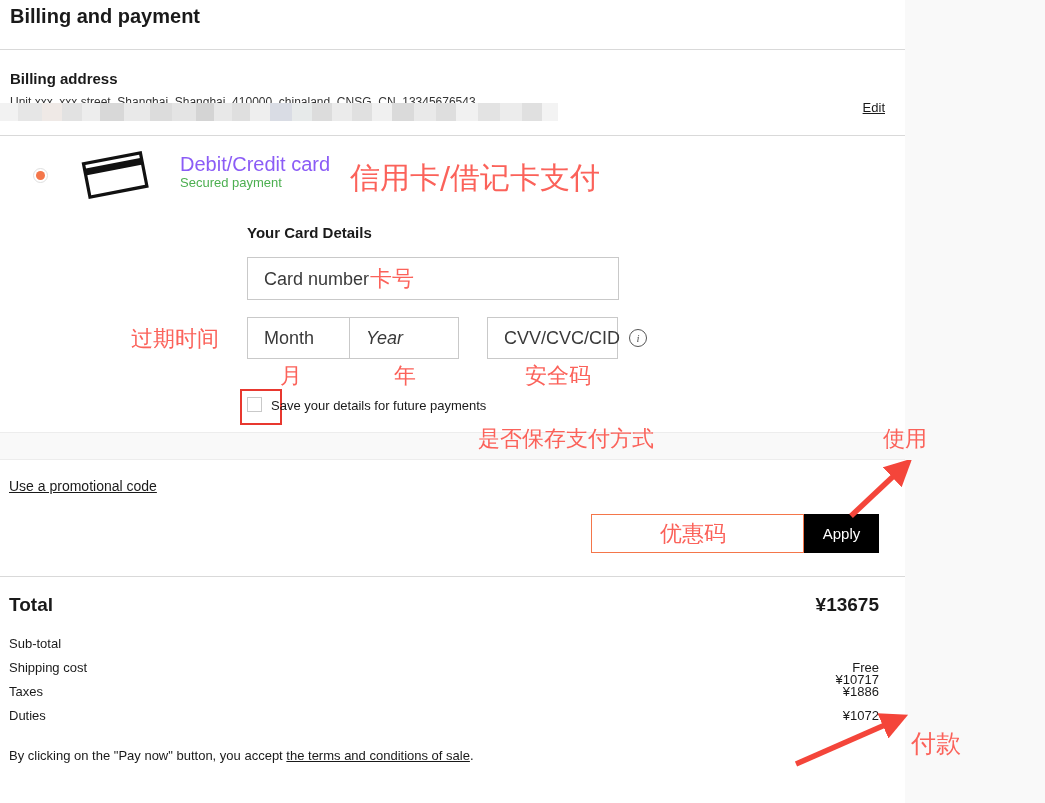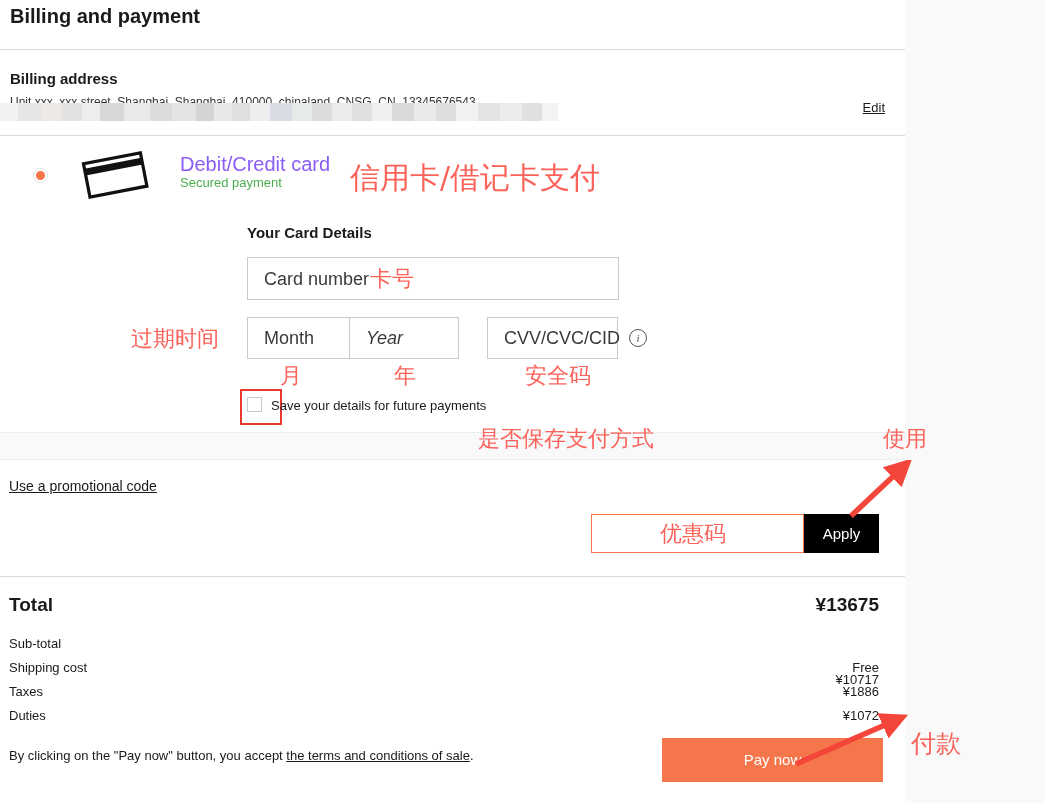--- a/index.html
+++ b/index.html
@@ -457,21 +457,20 @@
     <div class="line-label" style="top:660px;">Shipping cost</div>
     <div class="line-value" style="top:660px;">Free</div>
 
     <div class="line-label" style="top:684px;">Taxes</div>
     <div class="line-value" style="top:684px;">¥1886</div>
 
     <div class="line-label" style="top:708px;">Duties</div>
     <div class="line-value" style="top:708px;">¥1072</div>
 
     <div class="terms"><span>By clicking on the "Pay now" button, you accept </span><a>the terms and conditions of sale</a><span>.</span></div>
-    <button class="pay-btn">Pay now</button>
 
   </div>
 
   <div class="anno anno-method">信用卡/借记卡支付</div>
   <div class="anno anno-card">卡号</div>
   <div class="anno anno-expiry">过期时间</div>
   <div class="anno anno-month">月</div>
   <div class="anno anno-year">年</div>
   <div class="anno anno-cvv">安全码</div>
   <div class="anno anno-save">是否保存支付方式</div>

